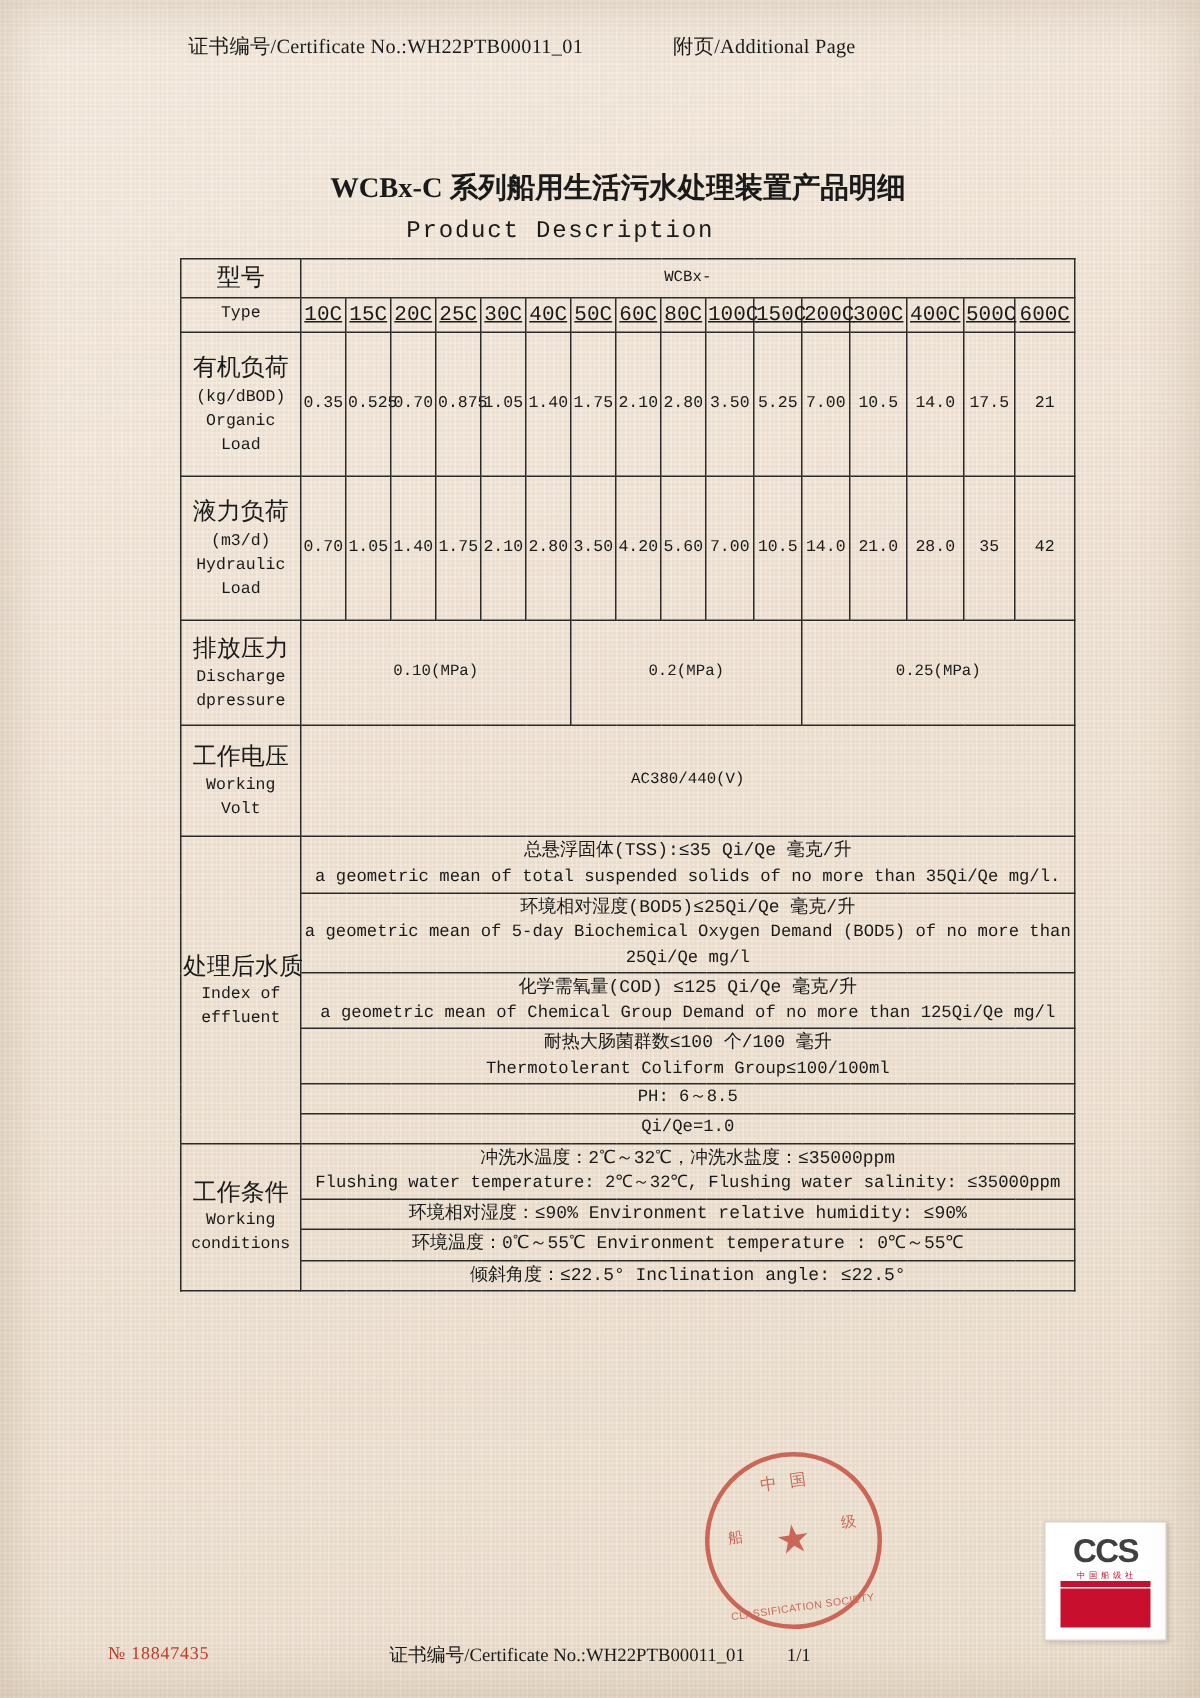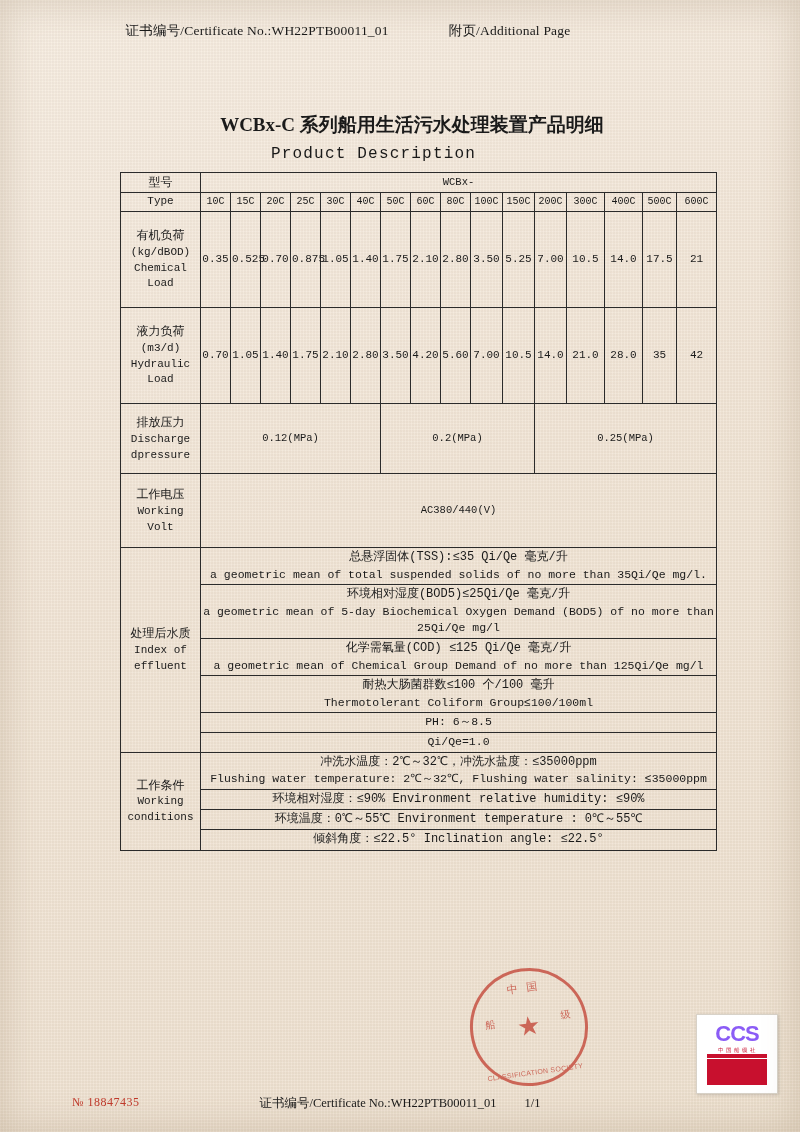--- a/index.html
+++ b/index.html
@@ -74,22 +74,22 @@
     padding: 1px 1px;
     line-height: 1.45;
   }
   .lbl {
     width: 78px;
     font-size: 11px;
     line-height: 1.9;
     padding: 4px 2px;
   }
   .lbl div { white-space: nowrap; }
-  .cn { font-family: "Liberation Serif", serif; font-size: 12px; }
-  .typecell { font-size: 10px; }
+  .cn { font-family: "Liberation Serif", serif; font-size: 16px; }
+  .typecell { font-size: 14px; text-decoration: underline; }
   .numcell { font-size: 11px; }
   .tall { height: 96px; }
   .disc { height: 70px; }
   .volt { height: 74px; }
   .wide-text {
     font-size: 11.5px;
     line-height: 1.85;
     padding: 5px 10px;
     text-align: center;
   }
@@ -170,21 +170,21 @@
     background: #ffffff;
     border: 1px solid #d8d2c8;
     box-shadow: 1px 1px 3px rgba(0,0,0,0.15);
   }
   .ccs-logo .ccs-text {
     position: absolute;
     top: 6px;
     left: 0;
     width: 100%;
     text-align: center;
-    color: #8b5cf6;
+    color: #404040;
     font-family: "Liberation Sans", sans-serif;
     font-weight: bold;
     font-size: 22px;
     letter-spacing: -1px;
   }
   .ccs-logo .ccs-sub {
     position: absolute;
     top: 32px;
     left: 0;
     width: 100%;
@@ -272,21 +272,21 @@
         <td class="typecell">300C</td>
         <td class="typecell">400C</td>
         <td class="typecell">500C</td>
         <td class="typecell">600C</td>
       </tr>
 
       <tr class="tall">
         <td class="lbl">
           <div class="cn">有机负荷</div>
           <div>(kg/dBOD)</div>
-          <div>Chemical</div>
+          <div>Organic</div>
           <div>Load</div>
         </td>
         <td class="numcell">0.35</td>
         <td class="numcell">0.525</td>
         <td class="numcell">0.70</td>
         <td class="numcell">0.875</td>
         <td class="numcell">1.05</td>
         <td class="numcell">1.40</td>
         <td class="numcell">1.75</td>
         <td class="numcell">2.10</td>
@@ -324,21 +324,21 @@
         <td class="numcell">35</td>
         <td class="numcell">42</td>
       </tr>
 
       <tr class="disc">
         <td class="lbl">
           <div class="cn">排放压力</div>
           <div>Discharge</div>
           <div>dpressure</div>
         </td>
-        <td colspan="6">0.12(MPa)</td>
+        <td colspan="6">0.10(MPa)</td>
         <td colspan="5">0.2(MPa)</td>
         <td colspan="5">0.25(MPa)</td>
       </tr>
 
       <tr class="volt">
         <td class="lbl">
           <div class="cn">工作电压</div>
           <div>Working</div>
           <div>Volt</div>
         </td>

